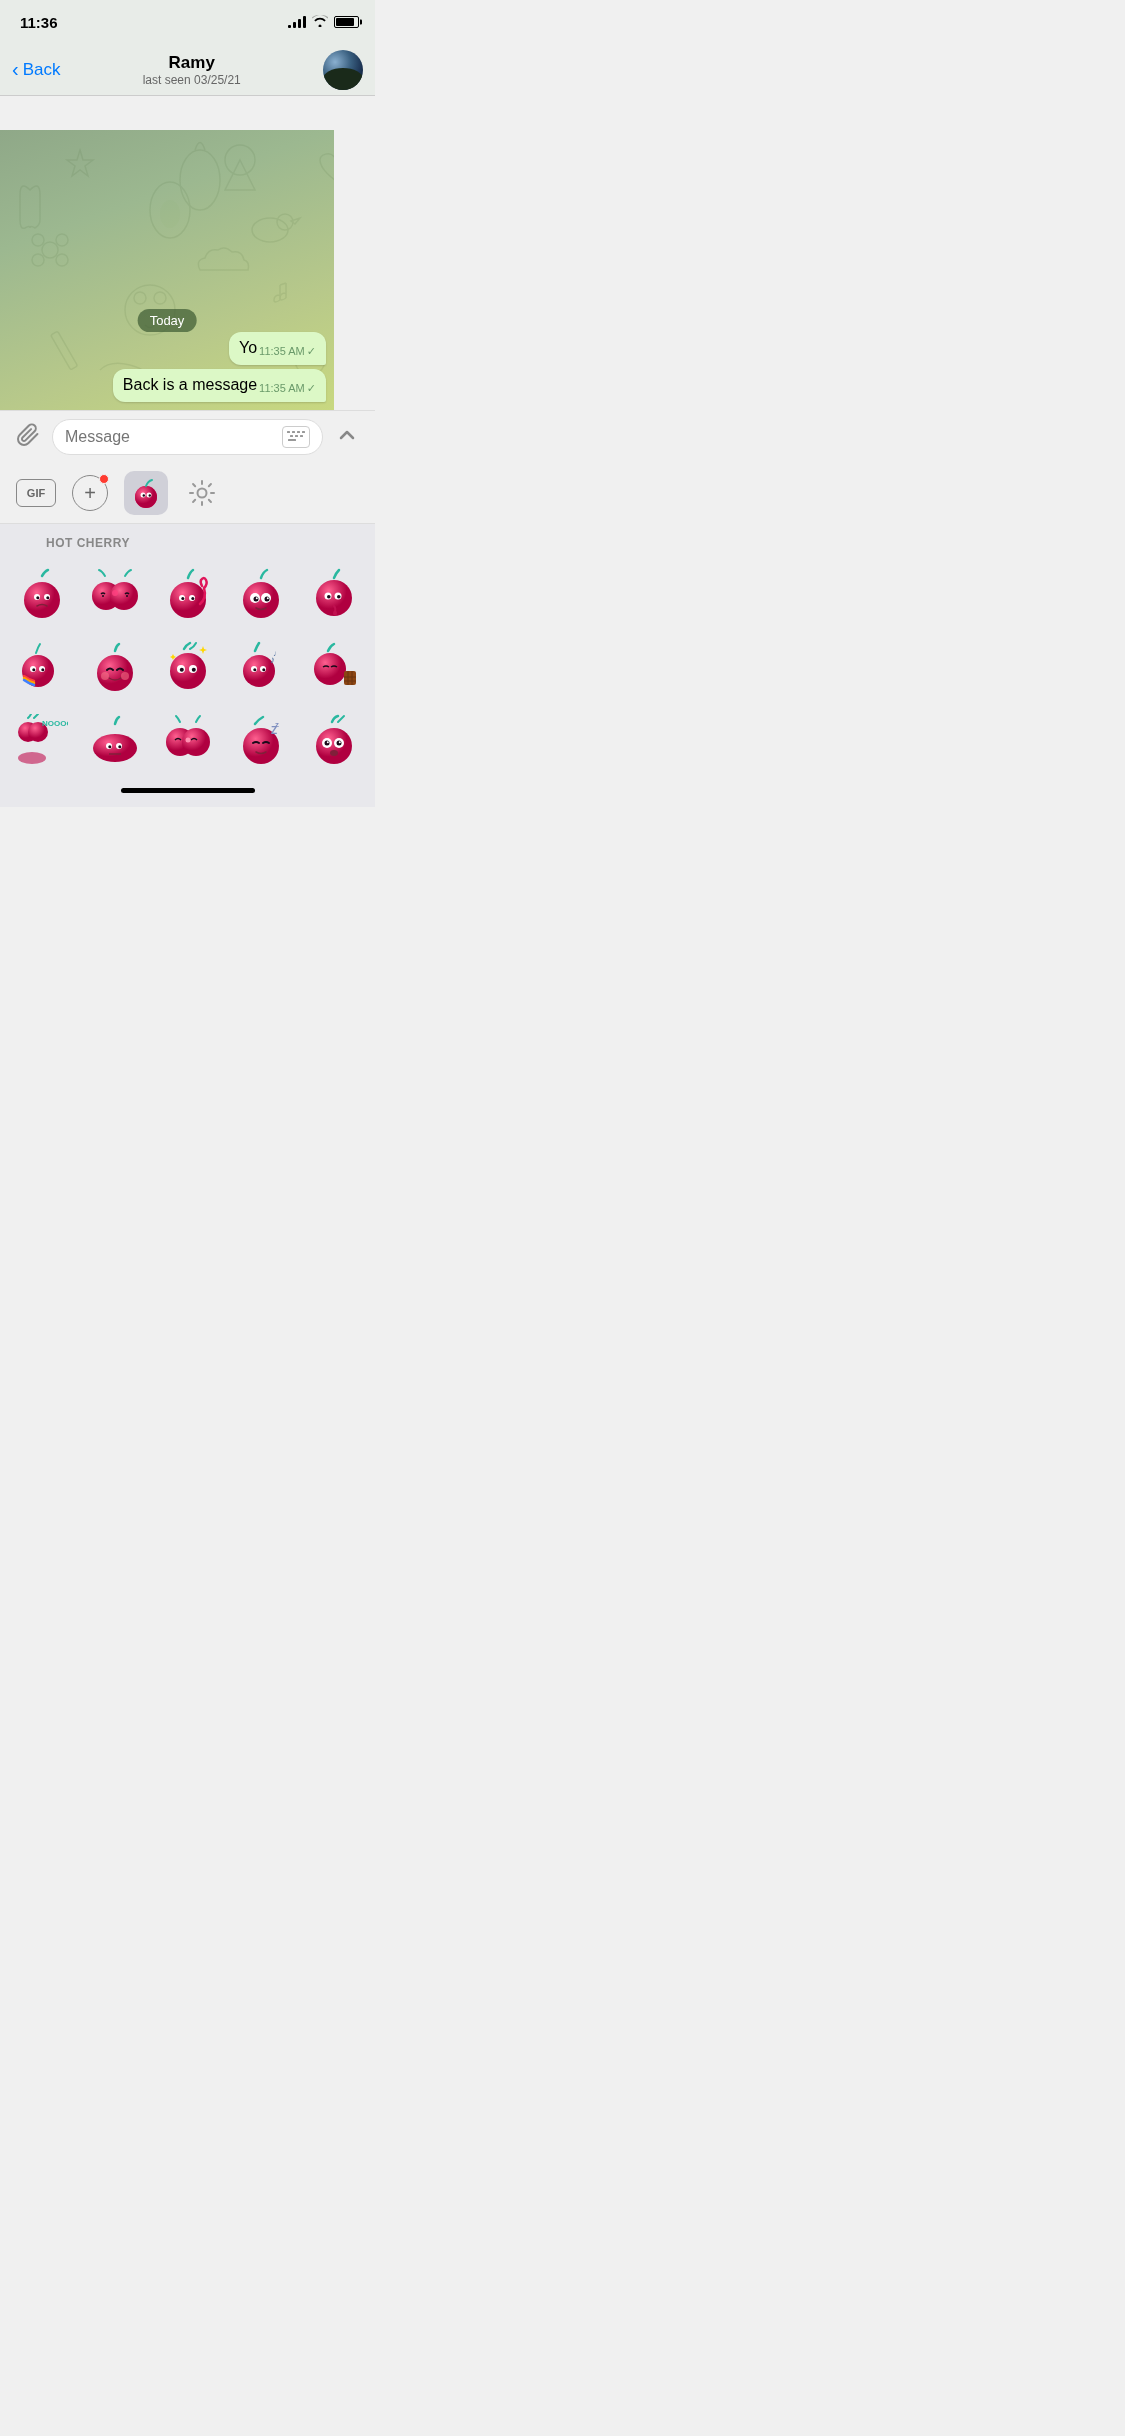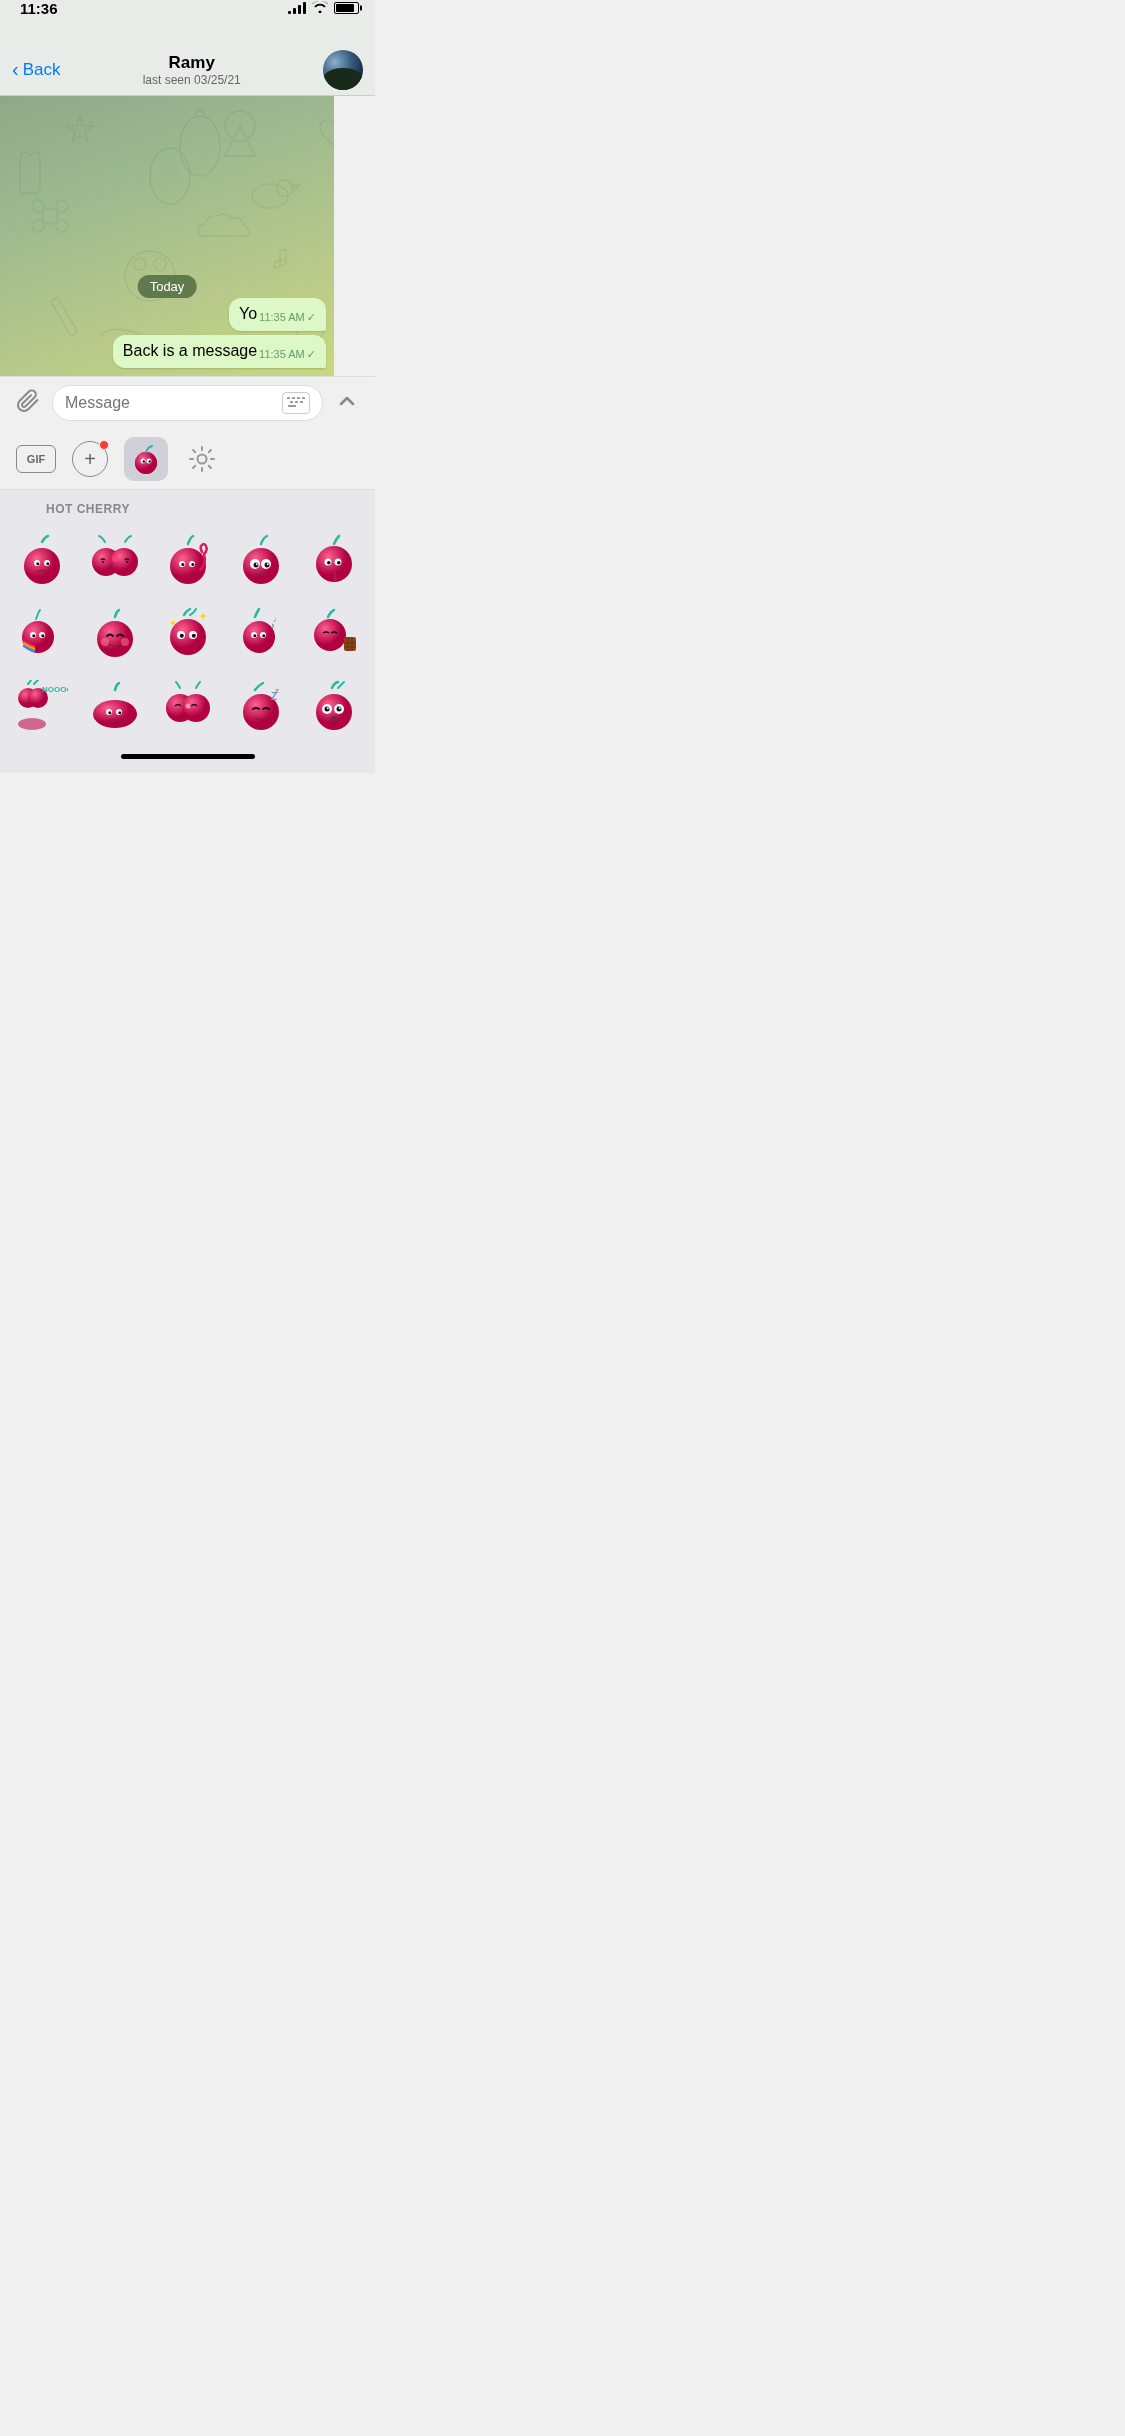--- a/index.html
+++ b/index.html
@@ -12,21 +12,21 @@
       background: #f0f0f0;
       overflow: hidden;
       position: relative;
     }
 
     
     .status-bar {
       background: #e8ece8;
       height: 44px;
       display: flex;
-      align-items: flex-start;
+      align-items: center;
       justify-content: space-between;
       padding: 0 16px 0 20px;
       position: relative;
       z-index: 10;
     }
     .status-time {
       font-size: 15px;
       font-weight: 600;
       color: #000;
     }
@@ -136,20 +136,21 @@
       position: relative;
     }
 
     
     .chat-bg {
       width: 334px;
       height: 280px;
       background: linear-gradient(160deg, #8fa888 0%, #9cb890 30%, #b8c98a 70%, #c8d880 100%);
       position: relative;
       overflow: hidden;
+      margin-top: 34px;
     }
     .chat-bg-pattern {
       position: absolute;
       inset: 0;
       opacity: 0.25;
     }
 
     
     .date-badge {
       position: absolute;

